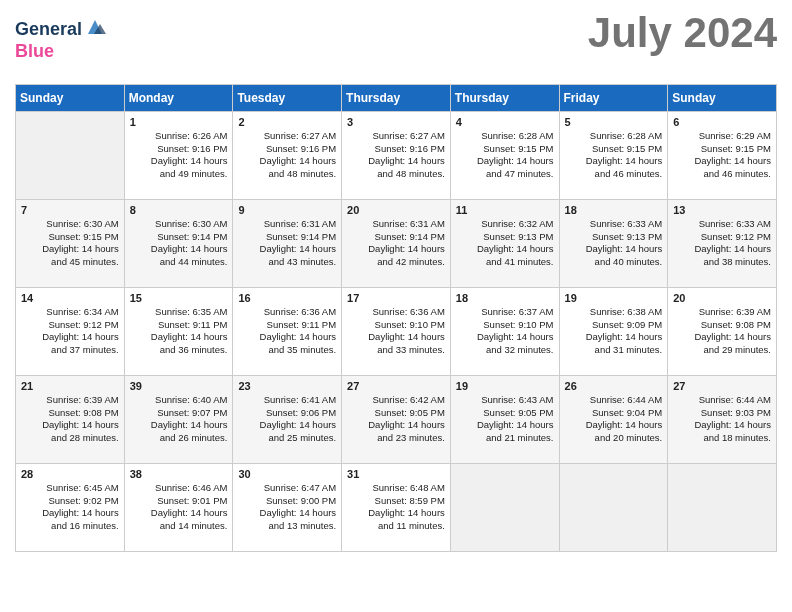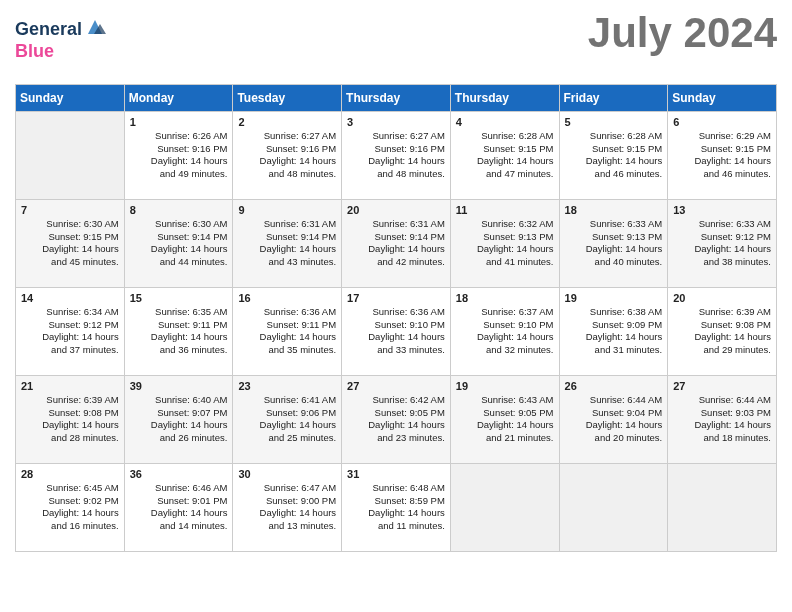--- a/index.html
+++ b/index.html
@@ -241,21 +241,21 @@
           <span class="day-number">27</span>
           <div class="cell-content">Sunrise: 6:44 AM<br>Sunset: 9:03 PM<br>Daylight: 14 hours<br> and 18 minutes.</div>
         </td>
       </tr>
       <tr>
         <td>
           <span class="day-number">28</span>
           <div class="cell-content">Sunrise: 6:45 AM<br>Sunset: 9:02 PM<br>Daylight: 14 hours<br> and 16 minutes.</div>
         </td>
         <td>
-          <span class="day-number">36</span>
+          <span class="day-number">38</span>
           <div class="cell-content">Sunrise: 6:46 AM<br>Sunset: 9:01 PM<br>Daylight: 14 hours<br> and 14 minutes.</div>
         </td>
         <td>
           <span class="day-number">30</span>
           <div class="cell-content">Sunrise: 6:47 AM<br>Sunset: 9:00 PM<br>Daylight: 14 hours<br> and 13 minutes.</div>
         </td>
         <td>
           <span class="day-number">31</span>
           <div class="cell-content">Sunrise: 6:48 AM<br>Sunset: 8:59 PM<br>Daylight: 14 hours<br> and 11 minutes.</div>
         </td>

